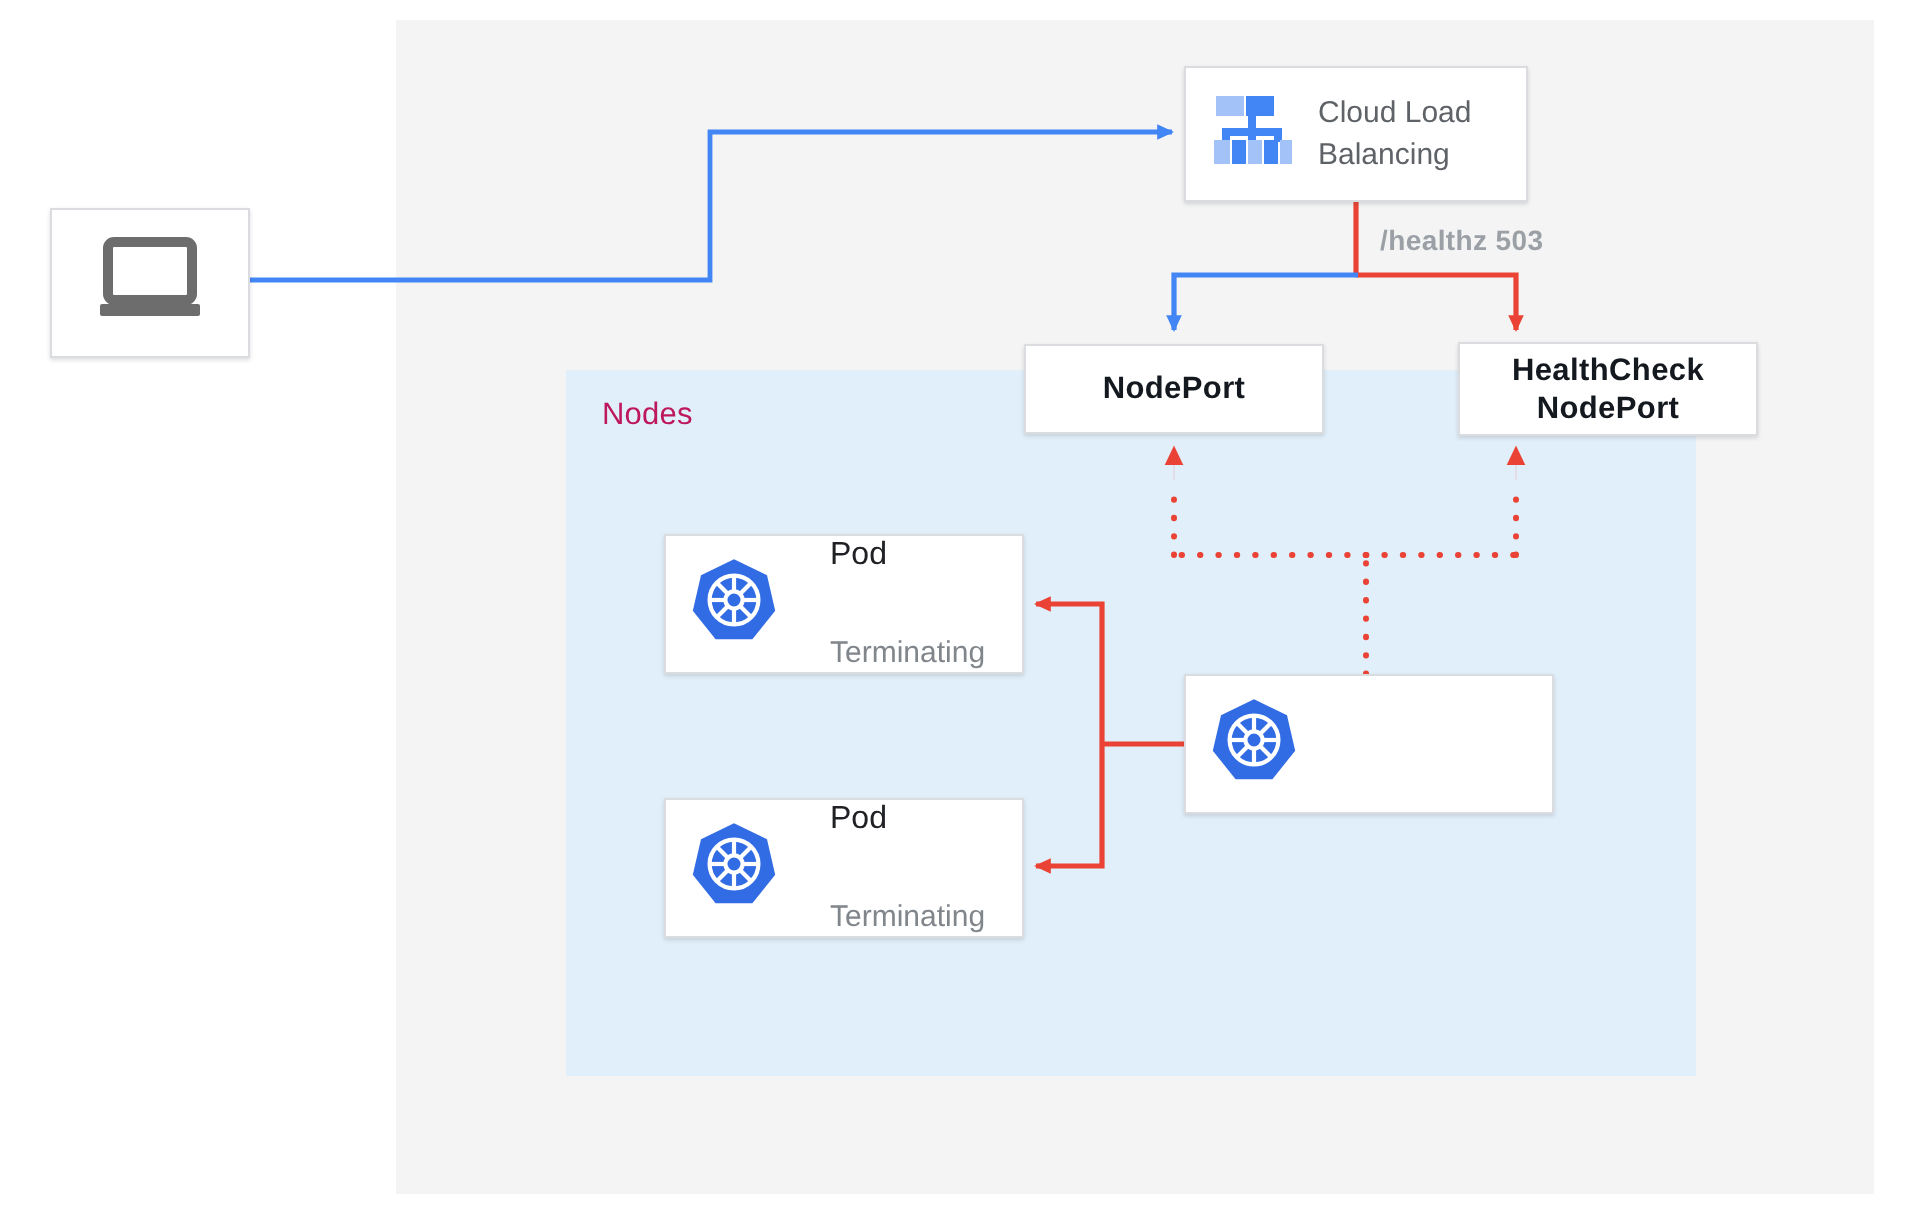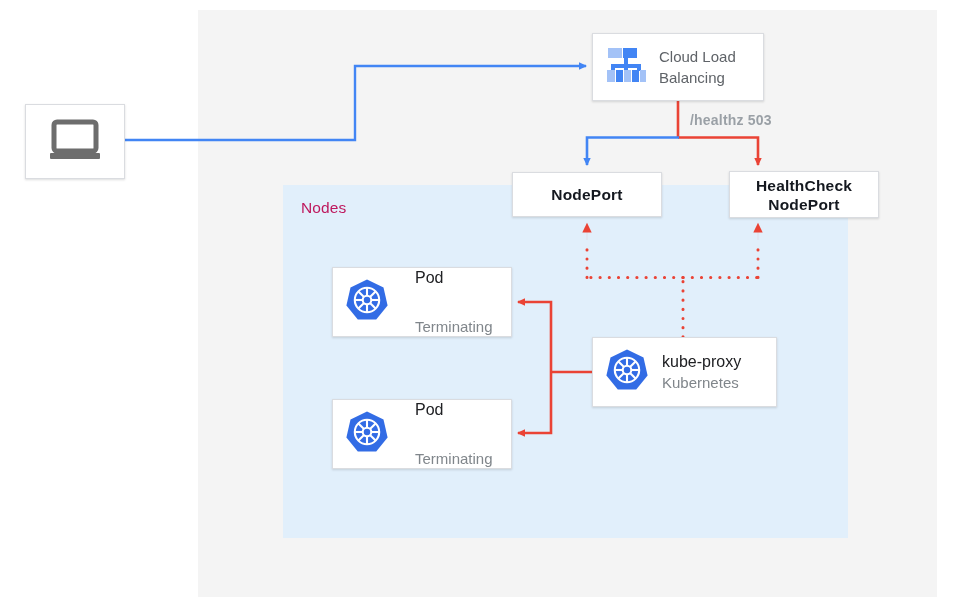--- a/index.html
+++ b/index.html
@@ -323,19 +323,15 @@
           <line x1="23" y1="27.3" x2="23" y2="35.2"></line>
           <line x1="10.8" y1="23" x2="18.7" y2="23"></line>
           <line x1="27.3" y1="23" x2="35.2" y2="23"></line>
           <line x1="14.4" y1="14.4" x2="20" y2="20"></line>
           <line x1="26" y1="26" x2="31.6" y2="31.6"></line>
           <line x1="31.6" y1="14.4" x2="26" y2="20"></line>
           <line x1="20" y1="26" x2="14.4" y2="31.6"></line>
         </g>
       </svg>
     </span>
-    <span>
-      <div class="name">kube-proxy</div>
-      <div class="sub">Kubernetes</div>
-    </span>
   </div>
 
 </div>
 
 </body></html>

